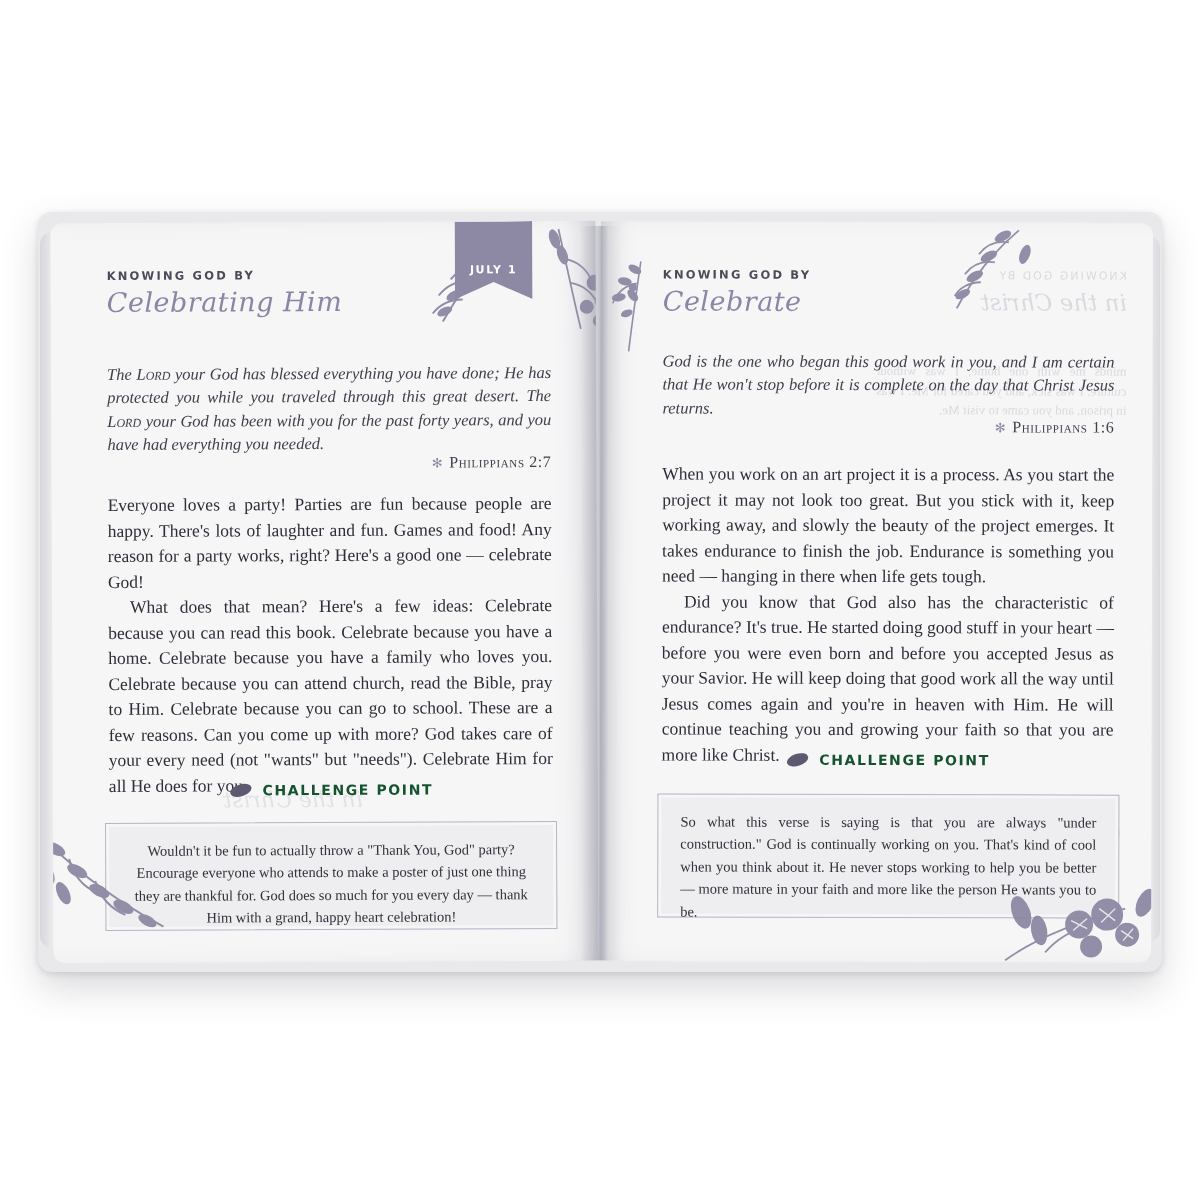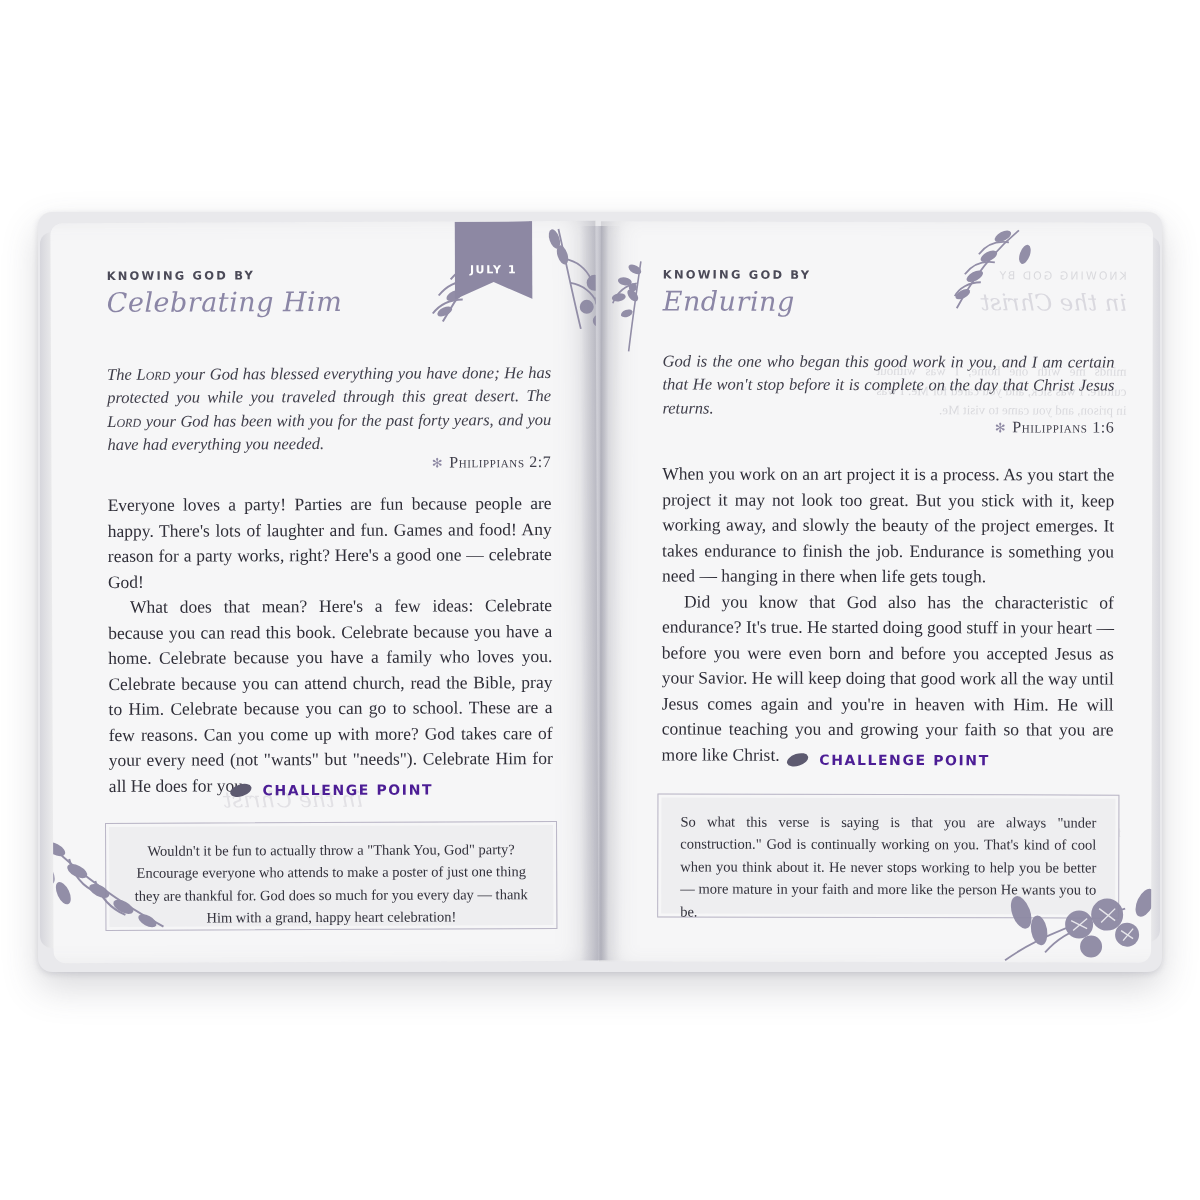--- a/index.html
+++ b/index.html
@@ -205,21 +205,21 @@
     justify-content: center;
     gap: 10px;
   }
   .page.left .challenge { left: 56px; top: 560px; width: 444px; }
   .page.right .challenge { left: 62px; top: 530px; width: 452px; }
   .challenge-label {
     font-family: "DejaVu Sans", sans-serif;
     font-size: 14px;
     font-weight: 700;
     letter-spacing: 1.6px;
-    color: #4c1d95;
+    color: #14532d;
   }
 
   .challenge-box {
     position: absolute;
     border: 1px solid #b9b5c6;
     background: #eeeef0;
     box-shadow: inset 0 0 0 3px #f6f6f7;
     padding: 16px 22px;
     box-sizing: border-box;
     font-family: "Liberation Serif", serif;
@@ -429,21 +429,21 @@
           <ellipse cx="30" cy="42" rx="7" ry="4" transform="rotate(-10 30 42)"></ellipse>
           <ellipse cx="44" cy="40" rx="7" ry="4" transform="rotate(50 44 40)"></ellipse>
           <ellipse cx="38" cy="58" rx="6" ry="3.5" transform="rotate(-20 38 58)"></ellipse>
           <circle cx="44" cy="32" r="4"></circle>
         </g>
       </svg>
 
 
       <div class="header">
         <div class="knowing">KNOWING GOD BY</div>
-        <div class="script">Enduring</div>
+        <div class="script">Celebrate</div>
       </div>
 
       <div class="verse">
         <span>God is the one who began this good work in you, and I am certain that He won't stop before it is complete on the day that Christ Jesus returns.</span>
       </div>
       <div class="verse-ref">
         <span class="leaf-mark">✻</span><span>Philippians 1:6</span>
       </div>
 
       <div class="body-text">

